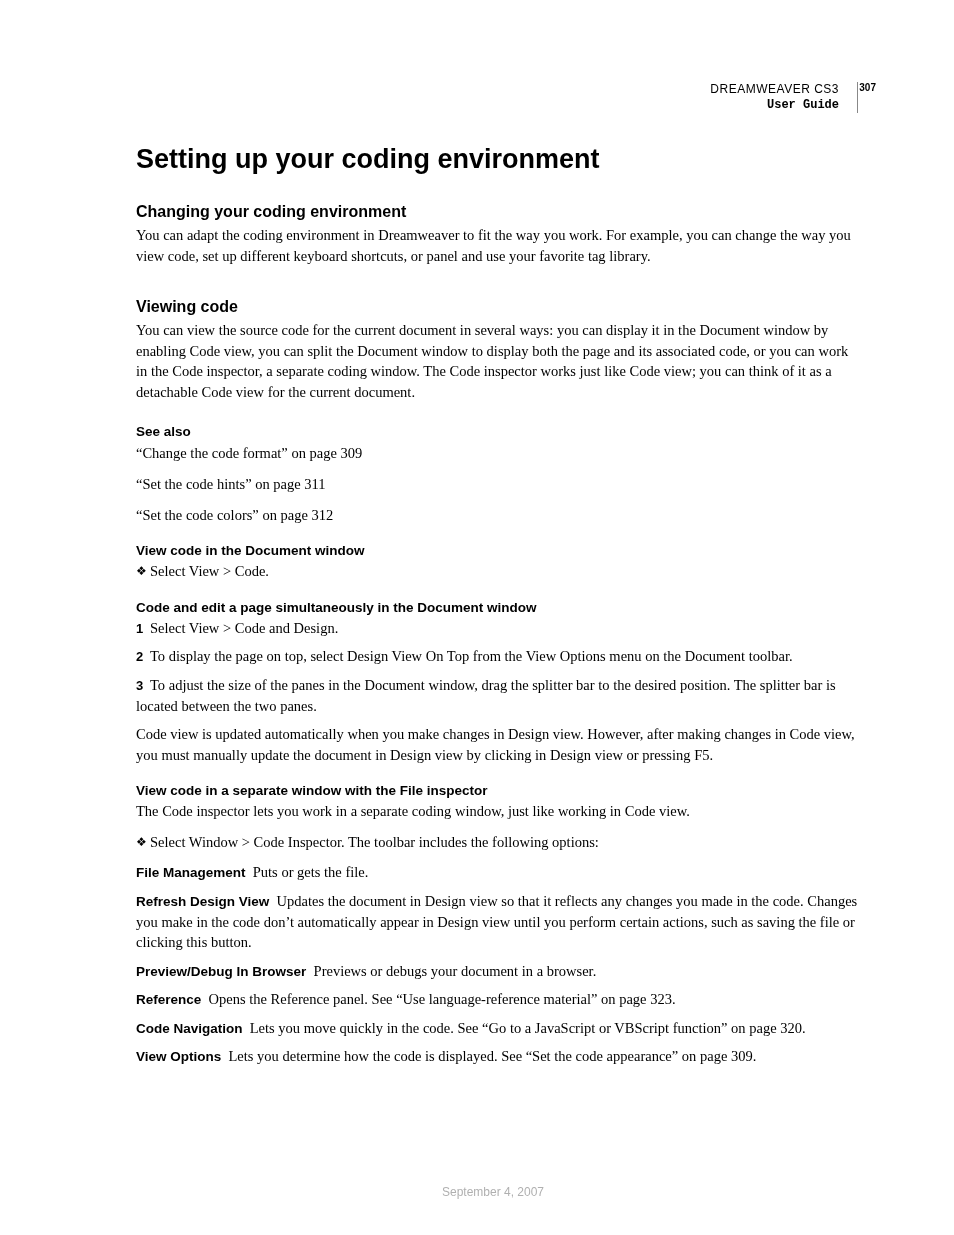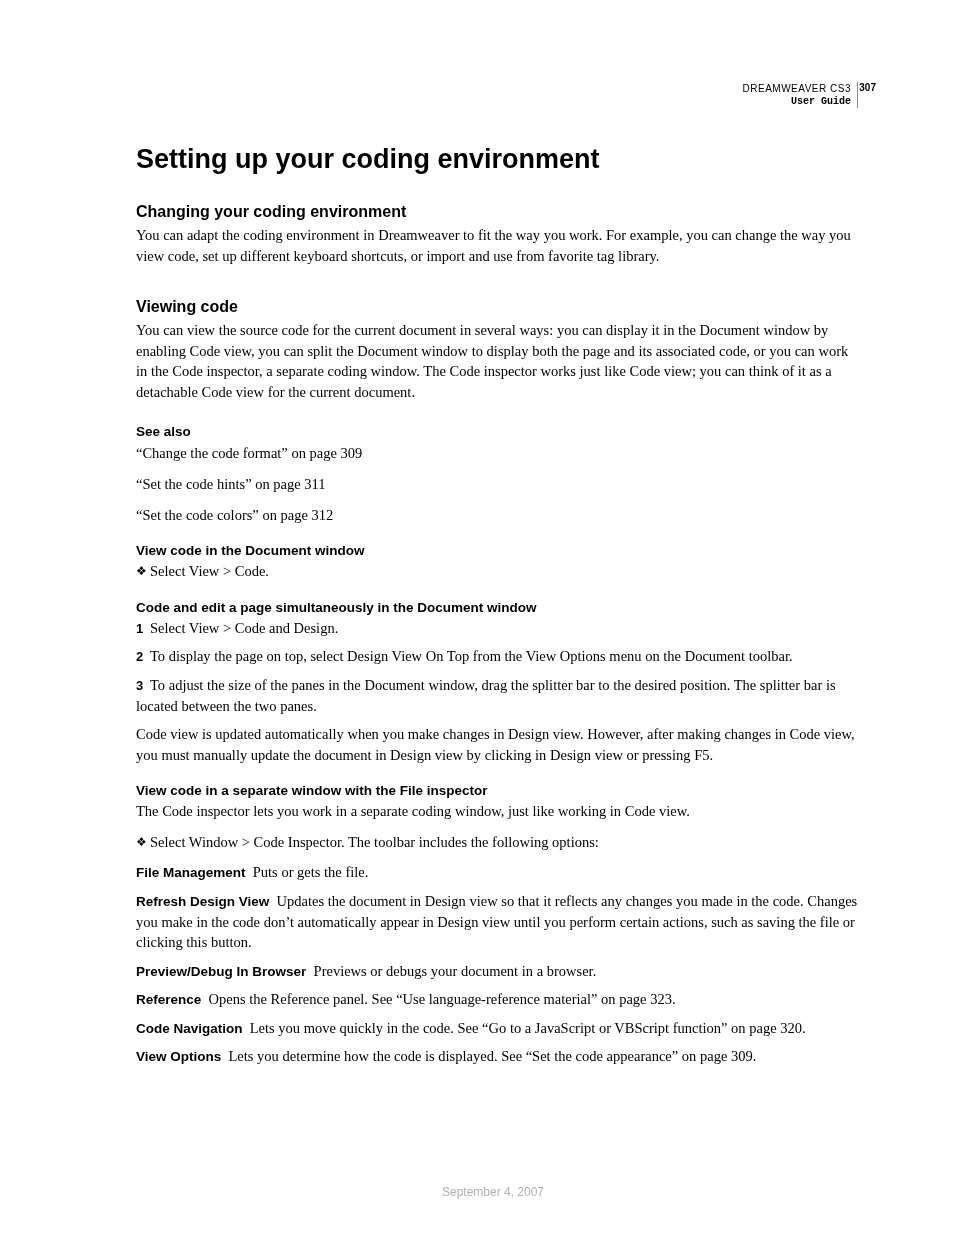--- a/index.html
+++ b/index.html
@@ -18,25 +18,25 @@
     box-sizing: border-box;
     width: 100%;
     height: 100%;
     position: relative;
   }
   .running-head {
     position: absolute;
     top: 82px;
     right: 96px;
     font-family: "Myriad Pro", "Helvetica Neue", Arial, sans-serif;
-    font-size: 10px;
+    font-size: 12px;
     line-height: 1.3;
     text-align: right;
     border-right: 1px solid #888;
-    padding-right: 6px;
+    padding-right: 18px;
   }
   .running-head .product { letter-spacing: 0.5px; }
   .running-head .guide { font-weight: bold; font-family: Liberation Mono, monospace; }
   .page-number {
     position: absolute;
     top: 82px;
     right: 78px;
     font-family: "Myriad Pro", "Helvetica Neue", Arial, sans-serif;
     font-size: 10px;
     font-weight: bold;
@@ -114,21 +114,21 @@
     <div class="product">DREAMWEAVER CS3</div>
     <div class="guide">User Guide</div>
   </div>
   <div class="page-number">307</div>
 
   <div class="content">
 
     <h1>Setting up your coding environment</h1>
 
     <h2>Changing your coding environment</h2>
-    <p>You can adapt the coding environment in Dreamweaver to fit the way you work. For example, you can change the way you view code, set up different keyboard shortcuts, or import and use from favorite tag library.</p>
+    <p>You can adapt the coding environment in Dreamweaver to fit the way you work. For example, you can change the way you view code, set up different keyboard shortcuts, or panel and use your favorite tag library.</p>
 
     <h2 style="margin-top:32px">Viewing code</h2>
     <p>You can view the source code for the current document in several ways: you can display it in the Document window by enabling Code view, you can split the Document window to display both the page and its associated code, or you can work in the Code inspector, a separate coding window. The Code inspector works just like Code view; you can think of it as a detachable Code view for the current document.</p>
 
     <h3>See also</h3>
     <div class="see-also-list">
       <p>“Change the code format” on page 309</p>
       <p>“Set the code hints” on page 311</p>
       <p>“Set the code colors” on page 312</p>
     </div>

